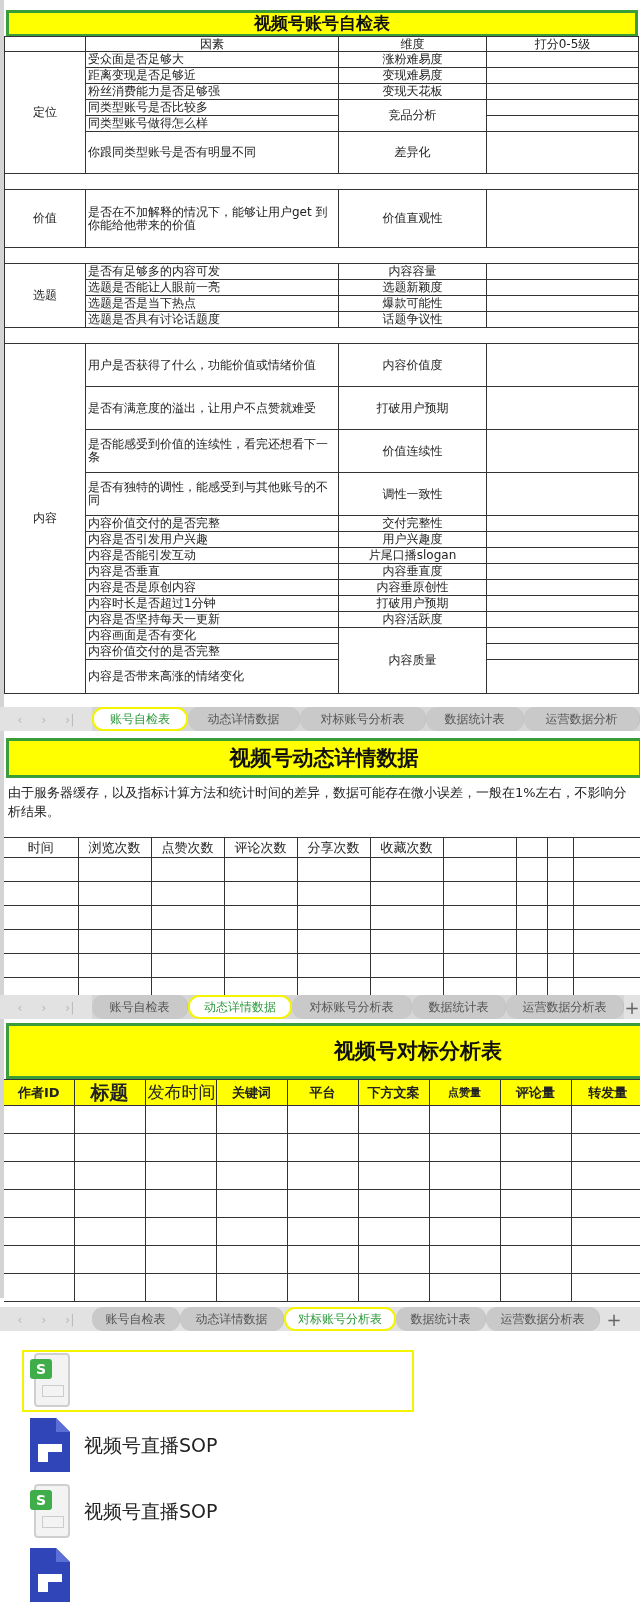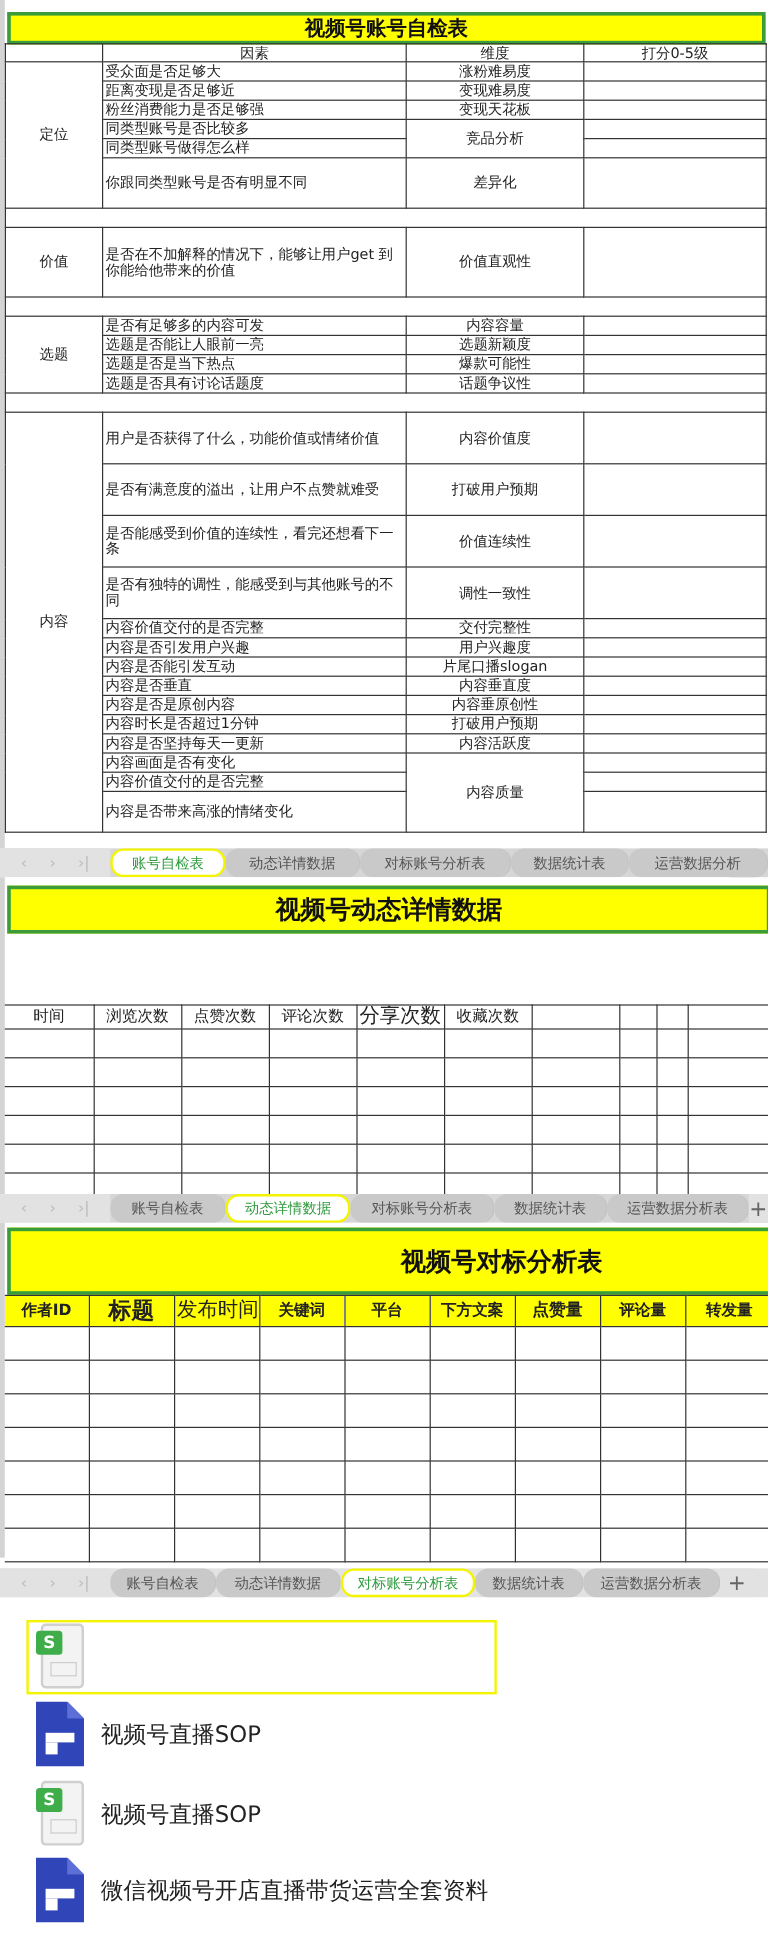--- a/index.html
+++ b/index.html
@@ -209,41 +209,42 @@
   <div class="tab" style="width:112px">动态详情数据</div>
   <div class="tab" style="width:126px">对标账号分析表</div>
   <div class="tab" style="width:98px">数据统计表</div>
   <div class="tab" style="width:116px">运营数据分析</div>
 </div>
 
 <div class="sheet" style="top:731px; height:264px;">
   <div class="title-bar" style="left:2px; top:7px; width:636px; height:40px; font-size:21px;">
     <span>视频号动态详情数据</span>
   </div>
+  <div class="note" style="left:4px; top:52px; width:620px;">由于服务器缓存，以及指标计算方法和统计时间的差异，数据可能存在微小误差，一般在1%左右，不影响分析结果。</div>
 
   <table class="grid" style="left:0; top:106px; width:636px;">
     <colgroup>
       <col style="width:74px">
         <col style="width:73px">
         <col style="width:73px">
         <col style="width:73px">
         <col style="width:73px">
         <col style="width:73px">
         <col style="width:73px">
         <col style="width:31px">
         <col style="width:26px">
         <col style="width:67px">
     </colgroup>
     <tbody>
         <tr style="height:20px">
       <td class="c" style="font-size:13px;border-left:none">时间</td>
       <td class="c" style="font-size:13px">浏览次数</td>
       <td class="c" style="font-size:13px">点赞次数</td>
       <td class="c" style="font-size:13px">评论次数</td>
-      <td class="c" style="font-size:17px">分享次数</td>
+      <td class="c" style="font-size:13px">分享次数</td>
       <td class="c" style="font-size:13px">收藏次数</td>
       <td></td>
       <td></td>
       <td></td>
       <td style="border-right:none"></td>
     </tr>
     <tr style="height:24px">
           <td style="border-left:none"></td>
           <td></td>
           <td></td>
@@ -351,21 +352,21 @@
         <col style="width:73px">
     </colgroup>
     <tbody>
         <tr style="height:26px; background:#ffff00;">
       <td class="c" style="font-size:13px;font-weight:bold;border-left:none">作者ID</td>
       <td class="c" style="font-size:19px;font-weight:bold">标题</td>
       <td class="c" style="font-size:17px;font-weight:normal">发布时间</td>
       <td class="c" style="font-size:13px;font-weight:bold">关键词</td>
       <td class="c" style="font-size:13px;font-weight:bold">平台</td>
       <td class="c" style="font-size:13px;font-weight:bold">下方文案</td>
-      <td class="c" style="font-size:14px;font-weight:bold">点赞量</td>
+      <td class="c" style="font-size:11px;font-weight:bold">点赞量</td>
       <td class="c" style="font-size:13px;font-weight:bold">评论量</td>
       <td class="c" style="font-size:13px;font-weight:bold;border-right:none">转发量</td>
     </tr>
     <tr style="height:28px">
           <td style="border-left:none"></td>
           <td></td>
           <td></td>
           <td></td>
           <td></td>
           <td></td>
@@ -489,15 +490,14 @@
 
   <div class="file-item" style="top:197px; height:58px; padding-left:8px;">
     <div class="icon-doc">
       <svg width="40" height="54" viewBox="0 0 40 54">
         <path d="M0 0 H26 L40 14 V54 H0 Z" fill="#2f45b8"></path>
         <path d="M26 0 L40 14 H26 Z" fill="#5b6fd6"></path>
         <rect x="8" y="26" width="24" height="8" fill="#ffffff"></rect>
         <rect x="8" y="34" width="10" height="10" fill="#ffffff"></rect>
       </svg>
     </div>
-    <span>微信视频号开店直播带货运营全套资料</span>
   </div>
 </div>
 
 </body></html>

